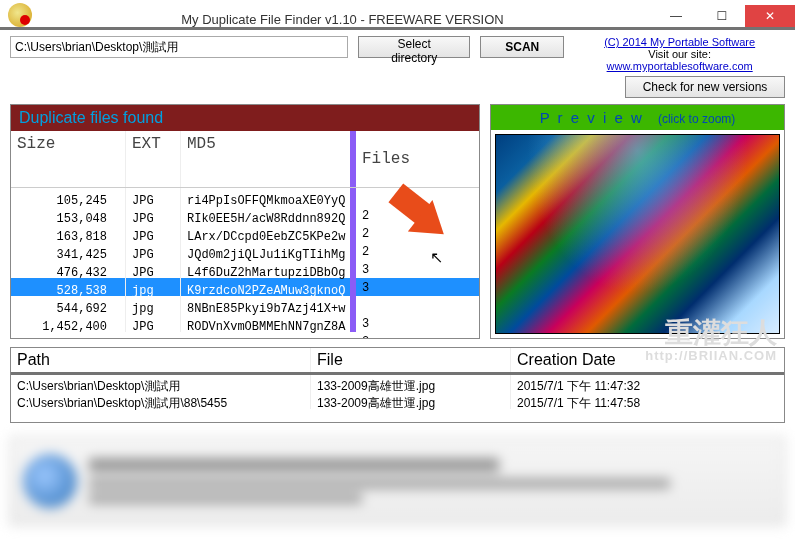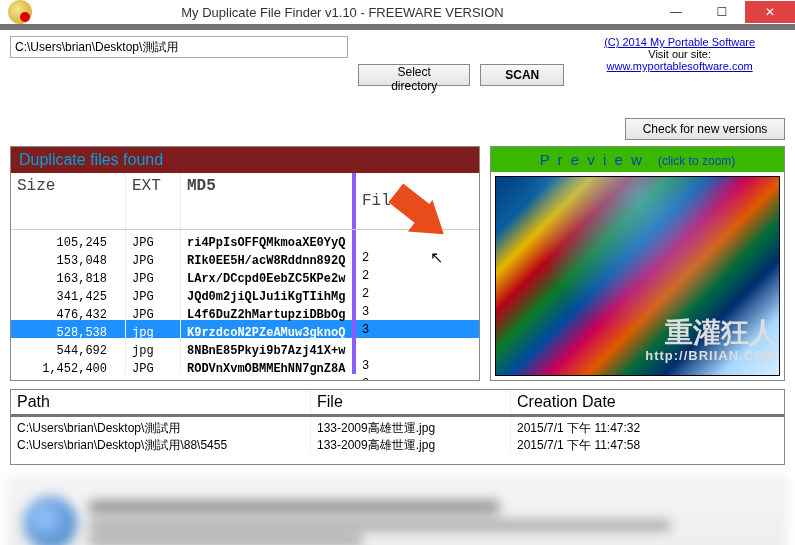--- a/index.html
+++ b/index.html
@@ -1,38 +1,38 @@
 <!DOCTYPE html>
 <html><head>
 <meta charset="utf-8">
 <style>
   * { box-sizing: border-box; margin: 0; padding: 0; }
   body { font-family: "Segoe UI", Tahoma, sans-serif; font-size: 12px; background: #fff; width: 795px; height: 545px; overflow: hidden; position: relative; }
-  .titlebar { height: 30px; background: #fff; display: flex; align-items: center; border-bottom: 6px solid #737373; }
+  .titlebar { height: 30px; background: #fff; display: flex; align-items: flex-end; border-bottom: 3px solid #737373; }
   .title-icon { width: 24px; height: 24px; margin-left: 8px; background: radial-gradient(circle at 40% 40%, #f0e68c, #d4a017); border-radius: 50%; position: relative; }
   .title-icon::after { content:""; position:absolute; right:2px; bottom:2px; width:10px; height:10px; background:#d00; border-radius:50%; }
   .title-text { flex: 1; text-align: center; color: #333; font-size: 13px; }
   .win-buttons { display: flex; }
   .win-btn { width: 46px; height: 22px; display: flex; align-items: center; justify-content: center; font-size: 12px; color: #333; }
   .win-btn.close { background: #e04343; color: #fff; width: 50px; }
   .toolbar { display: flex; align-items: flex-start; padding: 6px 10px 4px; gap: 10px; }
   .path-input { width: 340px; height: 22px; border: 1px solid #aaa; padding: 2px 4px; font-size: 12px; background: #fff; }
-  .btn { height: 22px; border: 1px solid #888; background: linear-gradient(#f8f8f8,#e4e4e4); padding: 0 14px; font-size: 12px; cursor: pointer; margin-top: 28px; }
+  .btn { height: 22px; border: 1px solid #888; background: linear-gradient(#f8f8f8,#e4e4e4); padding: 0 14px; font-size: 12px; cursor: pointer; }
   .btn.scan { font-weight: bold; padding: 0 24px; }
   .credits { margin-left: auto; text-align: center; font-size: 11px; }
   .credits a { color: #0000cc; text-decoration: underline; cursor: pointer; }
   .check-row { display: flex; justify-content: flex-end; padding: 0 10px 6px; }
   .content { display: flex; padding: 0 10px; gap: 10px; }
   .dup-panel { flex: 1; border: 1px solid #888; display: flex; flex-direction: column; min-width: 0; }
   .panel-header { background: #7f1d1d; color: #00a0e0; font-size: 16px; padding: 4px 8px; font-family: "Segoe UI", sans-serif; }
   .dup-header { color: #00a0e0; }
   .list-head { display: flex; border-bottom: 1px solid #ccc; font-family: "Courier New", monospace; font-size: 16px; color: #444; }
   .col-size { width: 115px; padding: 4px 6px; border-right: 1px solid #eee; }
   .col-ext { width: 55px; padding: 4px 6px; border-right: 1px solid #eee; }
-  .col-md5 { width: 175px; padding: 4px 6px; border-right: 4px solid #8b5cf6; font-weight: bold; }
+  .col-md5 { width: 175px; padding: 4px 6px; border-right: 6px solid #8b5cf6; }
   .col-files { width: 55px; padding: 19px 6px; }
   .list-body { height: 150px; overflow-y: scroll; font-family: "Courier New", monospace; font-size: 12px; position: relative; }
   .row { display: flex; height: 18px; line-height: 18px; }
   .row.selected { background: #1e90ff; color: #fff; }
   .row .col-size { text-align: right; padding-right: 18px; }
   .preview-panel { width: 295px; border: 1px solid #888; display: flex; flex-direction: column; }
   .preview-header { background: #3cb700; color: #0047b3; font-size: 15px; padding: 4px 8px; text-align: center; letter-spacing: 2px; }
   .preview-header .zoom { font-size: 12px; letter-spacing: 0; margin-left: 8px; }
   .preview-img { flex: 1; margin: 4px; border: 1px solid #000; background: linear-gradient(135deg, #003f7f 0%, #0a5fa0 12%, #e6b800 20%, #b80016 28%, #0a7a23 36%, #004b9e 44%, #c9005b 52%, #e05a00 60%, #006b3c 68%, #002d6e 76%, #a8d8ff 88%, #d8ecff 100%); position: relative; }
   .preview-img::after { content:""; position:absolute; inset:0; background: radial-gradient(ellipse at 50% 8%, rgba(120,200,255,0.6), transparent 55%); }

